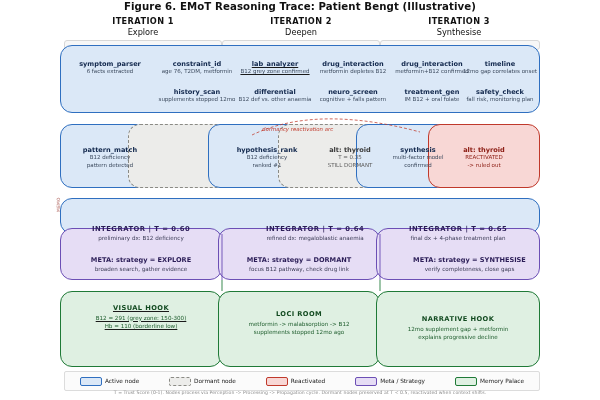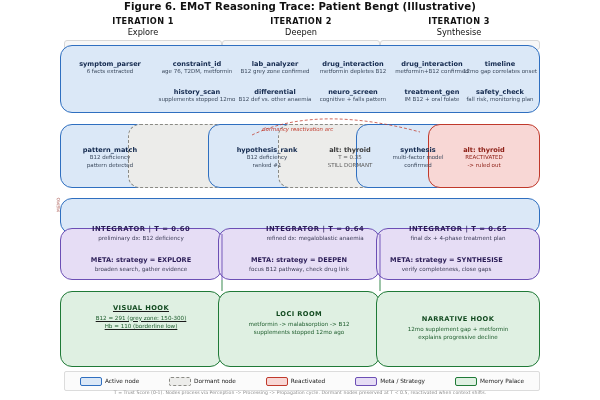--- a/index.html
+++ b/index.html
@@ -105,21 +105,21 @@
   <div class="lane blue" style="left:60px;top:45px;width:480px;height:68px;"></div>
 
   <div class="node" style="left:62px;top:60px;width:96px;">
     <div class="n-title">symptom_parser</div>
     <div class="n-sub">6 facts extracted</div>
   </div>
   <div class="node" style="left:142px;top:60px;width:110px;">
     <div class="n-title">constraint_id</div>
     <div class="n-sub">age 76, T2DM, metformin</div>
   </div>
-  <div class="node" style="left:220px;top:60px;width:110px;">
+  <div class="node" style="left:220px;top:60px;width:110px;text-decoration:underline;">
     <div class="n-title">lab_analyzer</div>
     <div class="n-sub">B12 grey zone confirmed</div>
   </div>
   <div class="node" style="left:298px;top:60px;width:110px;">
     <div class="n-title">drug_interaction</div>
     <div class="n-sub">metformin depletes B12</div>
   </div>
   <div class="node" style="left:376px;top:60px;width:112px;">
     <div class="n-title">drug_interaction</div>
     <div class="n-sub">metformin+B12 confirmed</div>
@@ -206,24 +206,24 @@
   <div class="node" style="left:378px;top:225px;width:160px;">
     <div class="int-title">INTEGRATOR  |  T = 0.65</div>
     <div class="int-sub">final dx + 4-phase treatment plan</div>
   </div>
 
   <div class="node" style="left:62px;top:256px;width:158px;">
     <div class="meta-title">META: strategy = EXPLORE</div>
     <div class="meta-sub">broaden search, gather evidence</div>
   </div>
   <div class="node" style="left:220px;top:256px;width:158px;">
-    <div class="meta-title">META: strategy = DEEPEN</div>
+    <div class="meta-title">META: strategy = DORMANT</div>
     <div class="meta-sub">focus B12 pathway, check drug link</div>
   </div>
-  <div class="node" style="left:369px;top:256px;width:155px;">
+  <div class="node" style="left:392px;top:256px;width:155px;">
     <div class="meta-title">META: strategy = SYNTHESISE</div>
     <div class="meta-sub">verify completeness, close gaps</div>
   </div>
 
   <div class="lane mem" style="left:60px;top:291px;width:162px;height:76px;"></div>
   <div class="lane mem" style="left:218px;top:291px;width:162px;height:76px;"></div>
   <div class="lane mem" style="left:376px;top:291px;width:164px;height:76px;"></div>
 
   <div class="node" style="left:62px;top:304px;width:158px;text-decoration:underline;">
     <div class="mem-title">VISUAL HOOK</div>

